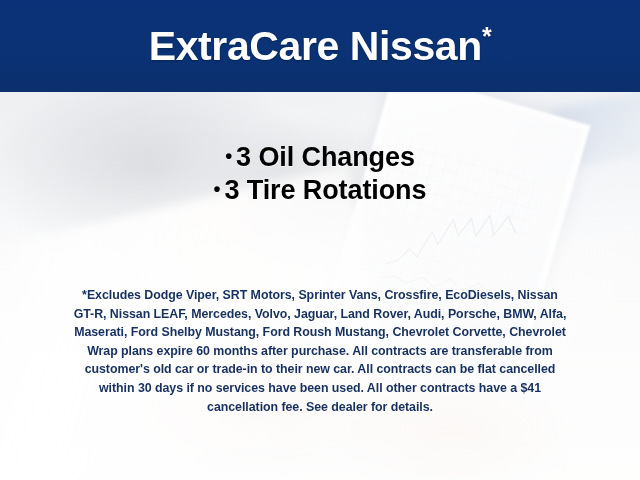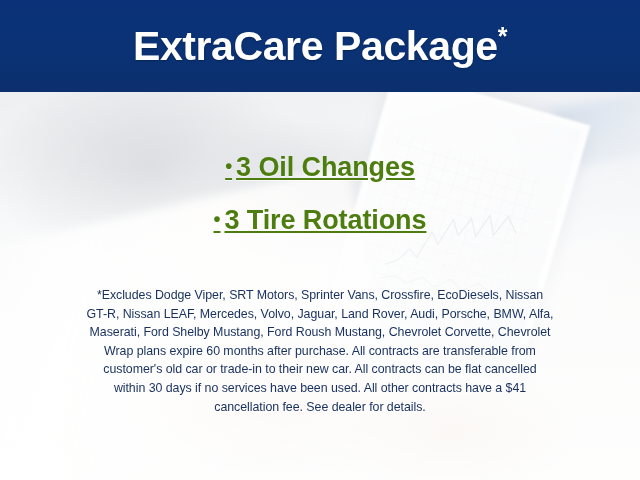--- a/index.html
+++ b/index.html
@@ -167,46 +167,45 @@
   
   .bullets {
     position: absolute;
     left: 0;
     top: 140px;
     width: 640px;
     text-align: center;
     z-index: 4;
   }
   .bullet-line {
-    color: #4d7c0f;
+    color: #000000;
     font-size: 27px;
     font-weight: bold;
-    line-height: 52px;
+    line-height: 32px;
     letter-spacing: -0.1px;
     white-space: nowrap;
     text-shadow: 0 1px 1px rgba(255,255,255,0.65);
-    text-decoration: underline;
   }
   .bullet-dot {
     font-size: 20px;
     vertical-align: 3px;
     margin-right: 4px;
   }
 
   
   .fineprint {
     position: absolute;
     left: 22px;
     top: 286px;
     width: 596px;
     z-index: 4;
     text-align: center;
     color: #17305e;
     font-size: 12.4px;
-    font-weight: normal;
+    font-weight: bold;
     line-height: 18.6px;
     letter-spacing: -0.05px;
     text-shadow: 0 1px 1px rgba(255,255,255,0.6);
   }
   .fineprint p {
     margin: 0;
   }
 </style>
 </head>
 <body>
@@ -227,21 +226,21 @@
     </svg>
     <div class="shape-hood"></div>
     <div class="shape-hands"></div>
     <div class="shape-hands2"></div>
     <div class="photo-wash"></div>
     <div class="photo-wash2"></div>
   </div>
 
   <div class="banner">
     <div class="banner-title">
-      <span>ExtraCare Package</span><span class="star">*</span>
+      <span>ExtraCare Nissan</span><span class="star">*</span>
     </div>
   </div>
 
   <div class="bullets">
     <div class="bullet-line">
       <span class="bullet-dot">•</span><span>3 Oil Changes</span>
     </div>
     <div class="bullet-line">
       <span class="bullet-dot">•</span><span>3 Tire Rotations</span>
     </div>

